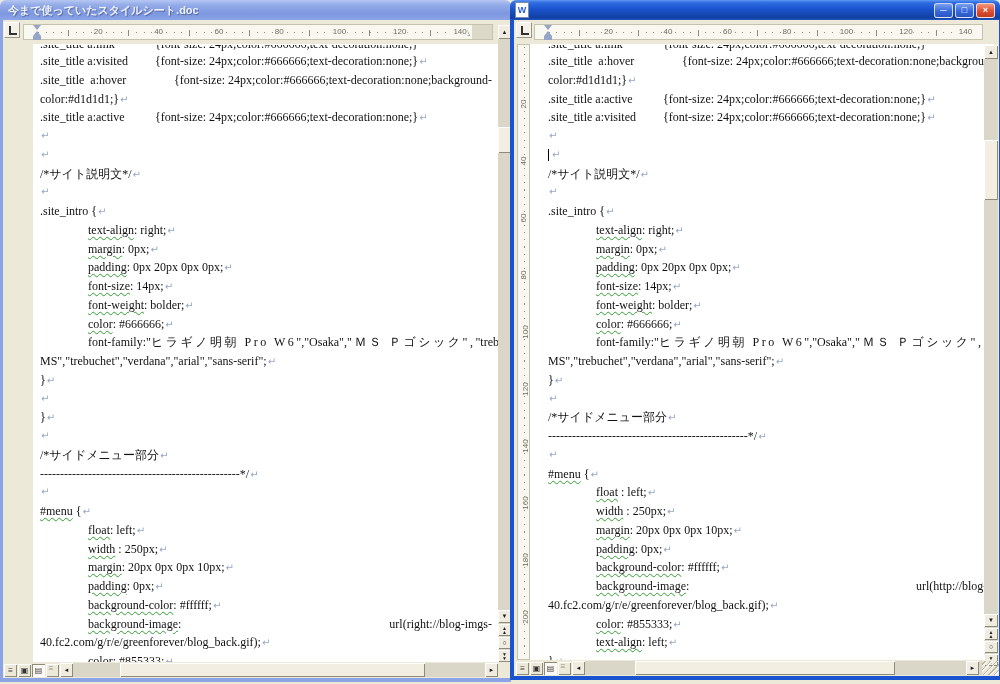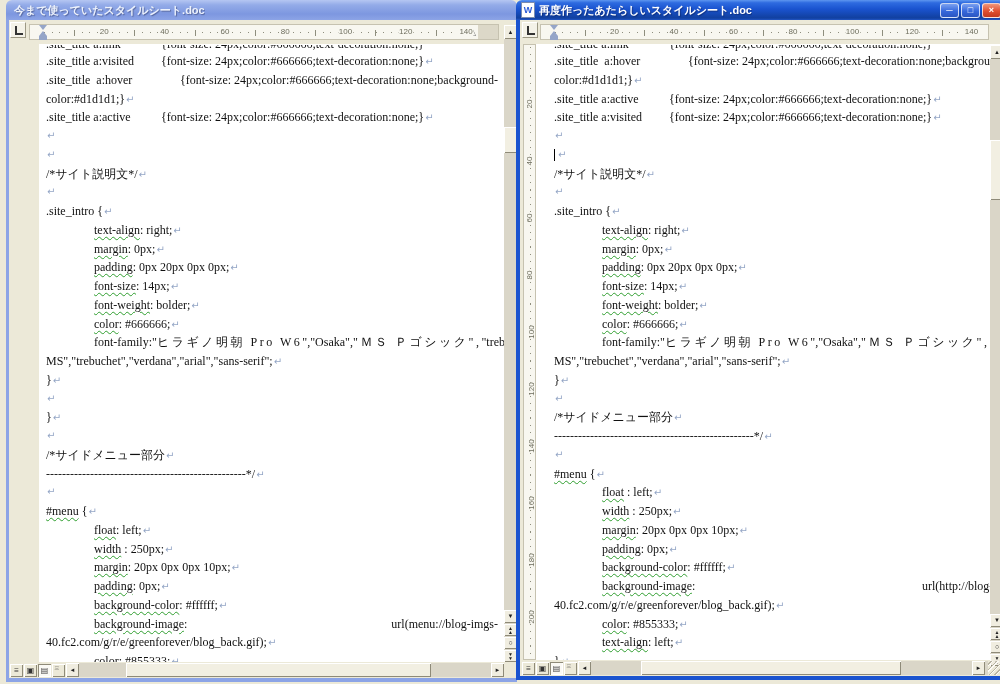--- a/index.html
+++ b/index.html
@@ -1,18 +1,18 @@
 <!DOCTYPE html>
 <html><head>
 <meta charset="utf-8">
 <style>
   html,body{margin:0;padding:0;}
   body{width:1000px;height:684px;background:#ECE9D8;position:relative;overflow:hidden;
        font-family:"Liberation Sans","DejaVu Sans",sans-serif;}
-  .window{position:absolute;margin-left:6px;}
+  .window{position:absolute;}
   
   .titlebar{position:absolute;left:0;top:0;right:0;height:20px;border-radius:6px 6px 0 0;
             display:flex;align-items:center;overflow:hidden;}
   .titlebar.active{background:linear-gradient(180deg,#5E96EF 0%,#2E6BE0 14%,#1A53CF 45%,#11409F 90%,#2256C4 100%);}
   .titlebar.inactive{background:linear-gradient(180deg,#B5C6F2 0%,#93ABE8 25%,#7D97E0 70%,#8CA4E6 100%);}
   .title-text{font-size:11px;font-weight:bold;white-space:nowrap;overflow:hidden;
               text-shadow:1px 1px 1px rgba(0,0,30,.35);}
   .titlebar.active .title-text{color:#FFFFFF;}
   .titlebar.inactive .title-text{color:#EDF2FC;}
   .doc-icon{width:12px;height:14px;background:#FFFFFF;border:1px solid #7A8CB0;margin:0 4px 0 5px;
@@ -130,21 +130,21 @@
         <div class="doc-line"><span class="grp"></span><span class="pmark">↵</span></div>
         <div class="doc-line"><span class="grp"><span class="seg p">/*サイドメニュー部分</span></span><span class="pmark">↵</span></div>
         <div class="doc-line"><span class="grp"><span class="seg p">--------------------------------------------------*/</span></span><span class="pmark">↵</span></div>
         <div class="doc-line"><span class="grp"></span><span class="pmark">↵</span></div>
         <div class="doc-line"><span class="grp"><span class="seg g">#menu</span><span class="seg p"> {</span></span><span class="pmark">↵</span></div>
         <div class="doc-line ind"><span class="grp"><span class="seg g">float</span><span class="seg p">: left;</span></span><span class="pmark">↵</span></div>
         <div class="doc-line ind"><span class="grp"><span class="seg g">width</span><span class="seg p"> : 250px;</span></span><span class="pmark">↵</span></div>
         <div class="doc-line ind"><span class="grp"><span class="seg g">margin</span><span class="seg p">: 20px 0px </span><span class="seg r">0px</span><span class="seg p"> 10px;</span></span><span class="pmark">↵</span></div>
         <div class="doc-line ind"><span class="grp"><span class="seg g">padding</span><span class="seg p">: 0px;</span></span><span class="pmark">↵</span></div>
         <div class="doc-line ind"><span class="grp"><span class="seg g">background-color</span><span class="seg p">: </span><span class="seg r">#ffffff</span><span class="seg p">;</span></span><span class="pmark">↵</span></div>
-        <div class="doc-line ind just"><span class="grp"><span class="seg g">background-image</span><span class="seg p">:</span></span><span class="grp"><span class="seg r">url</span><span class="seg p">(menu://blog-imgs-</span></span></div>
+        <div class="doc-line ind just"><span class="grp"><span class="seg g">background-image</span><span class="seg p">:</span></span><span class="grp"><span class="seg r">url</span><span class="seg p">(right://blog-imgs-</span></span></div>
         <div class="doc-line"><span class="grp"><span class="seg p">40.fc2.com/g/r/e/greenforever/blog_back.gif);</span></span><span class="pmark">↵</span></div>
         <div class="doc-line ind"><span class="grp"><span class="seg g">color</span><span class="seg p">: #855333;</span></span><span class="pmark">↵</span></div>
       </div>
   </div>
 
   <div class="sb-track" style="left:498px;top:25px;width:13px;height:637px;"></div>
   <div class="sb-btn" style="left:498px;top:25px;width:13px;height:14px;line-height:14px;">▲</div>
   <div class="sb-thumb" style="left:498px;top:127px;width:13px;height:26px;"></div>
   <div class="sb-btn" style="left:498px;top:610px;width:13px;height:13px;line-height:13px;">▼</div>
   <div class="sb-btn dbl" style="left:498px;top:624px;width:13px;height:12px;">▲
@@ -159,21 +159,20 @@
   <div class="view-btn pressed" style="left:32px;top:664px;">▤</div>
   <div class="view-btn" style="left:46px;top:664px;">㆔</div>
   <div class="sb-btn" style="left:60px;top:663px;width:13px;height:14px;line-height:14px;">◄</div>
   <div class="sb-thumb" style="left:120px;top:663px;width:305px;height:14px;"></div>
   <div class="sb-btn" style="left:485px;top:663px;width:13px;height:14px;line-height:14px;">►</div>
 </div>
 
 <div class="window" style="left:510px;top:0;width:490px;height:680px;z-index:2;">
   <div class="titlebar active">
     <span class="doc-icon">W</span>
-    <span class="title-text">再度作ったあたらしいスタイルシート.doc</span>
     <span class="tb-buttons">
       <span class="tb-btn blue">─</span>
       <span class="tb-btn blue">□</span>
       <span class="tb-btn red">×</span>
     </span>
   </div>
   <div class="win-body" style="left:0;top:20px;width:490px;height:656px;"></div>
   <div class="edge" style="left:0;top:20px;width:4px;height:660px;background:#1A53CF;"></div>
   <div class="edge" style="left:489px;top:20px;width:1px;height:660px;background:#1A53CF;"></div>
   <div class="edge" style="left:0;top:676px;width:490px;height:4px;background:#1A53CF;"></div>

